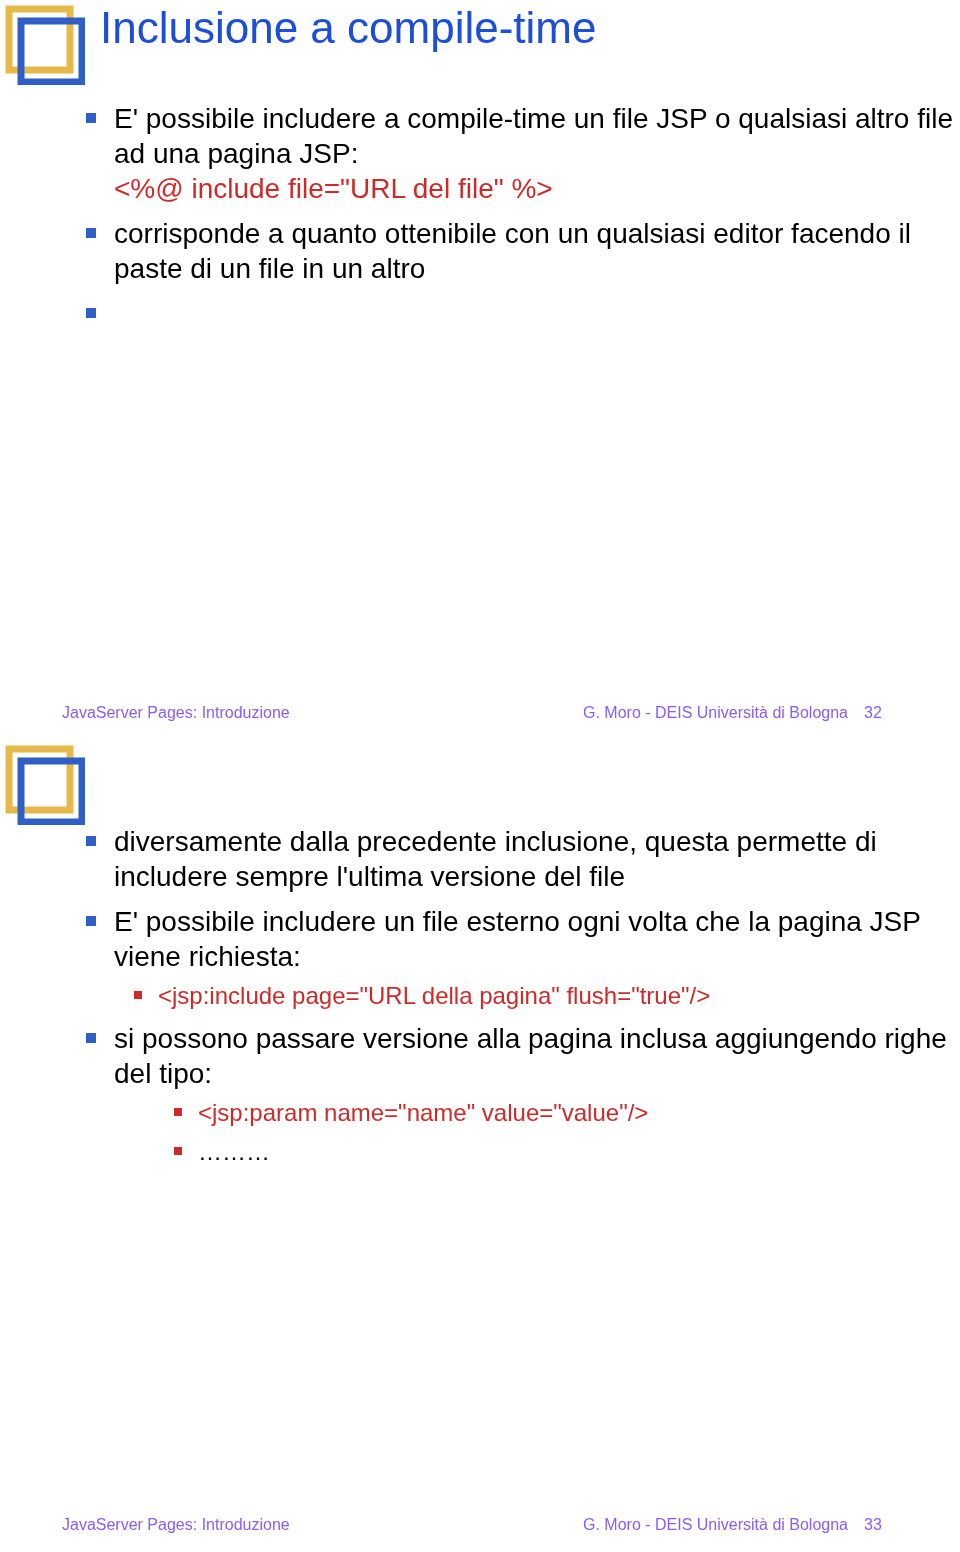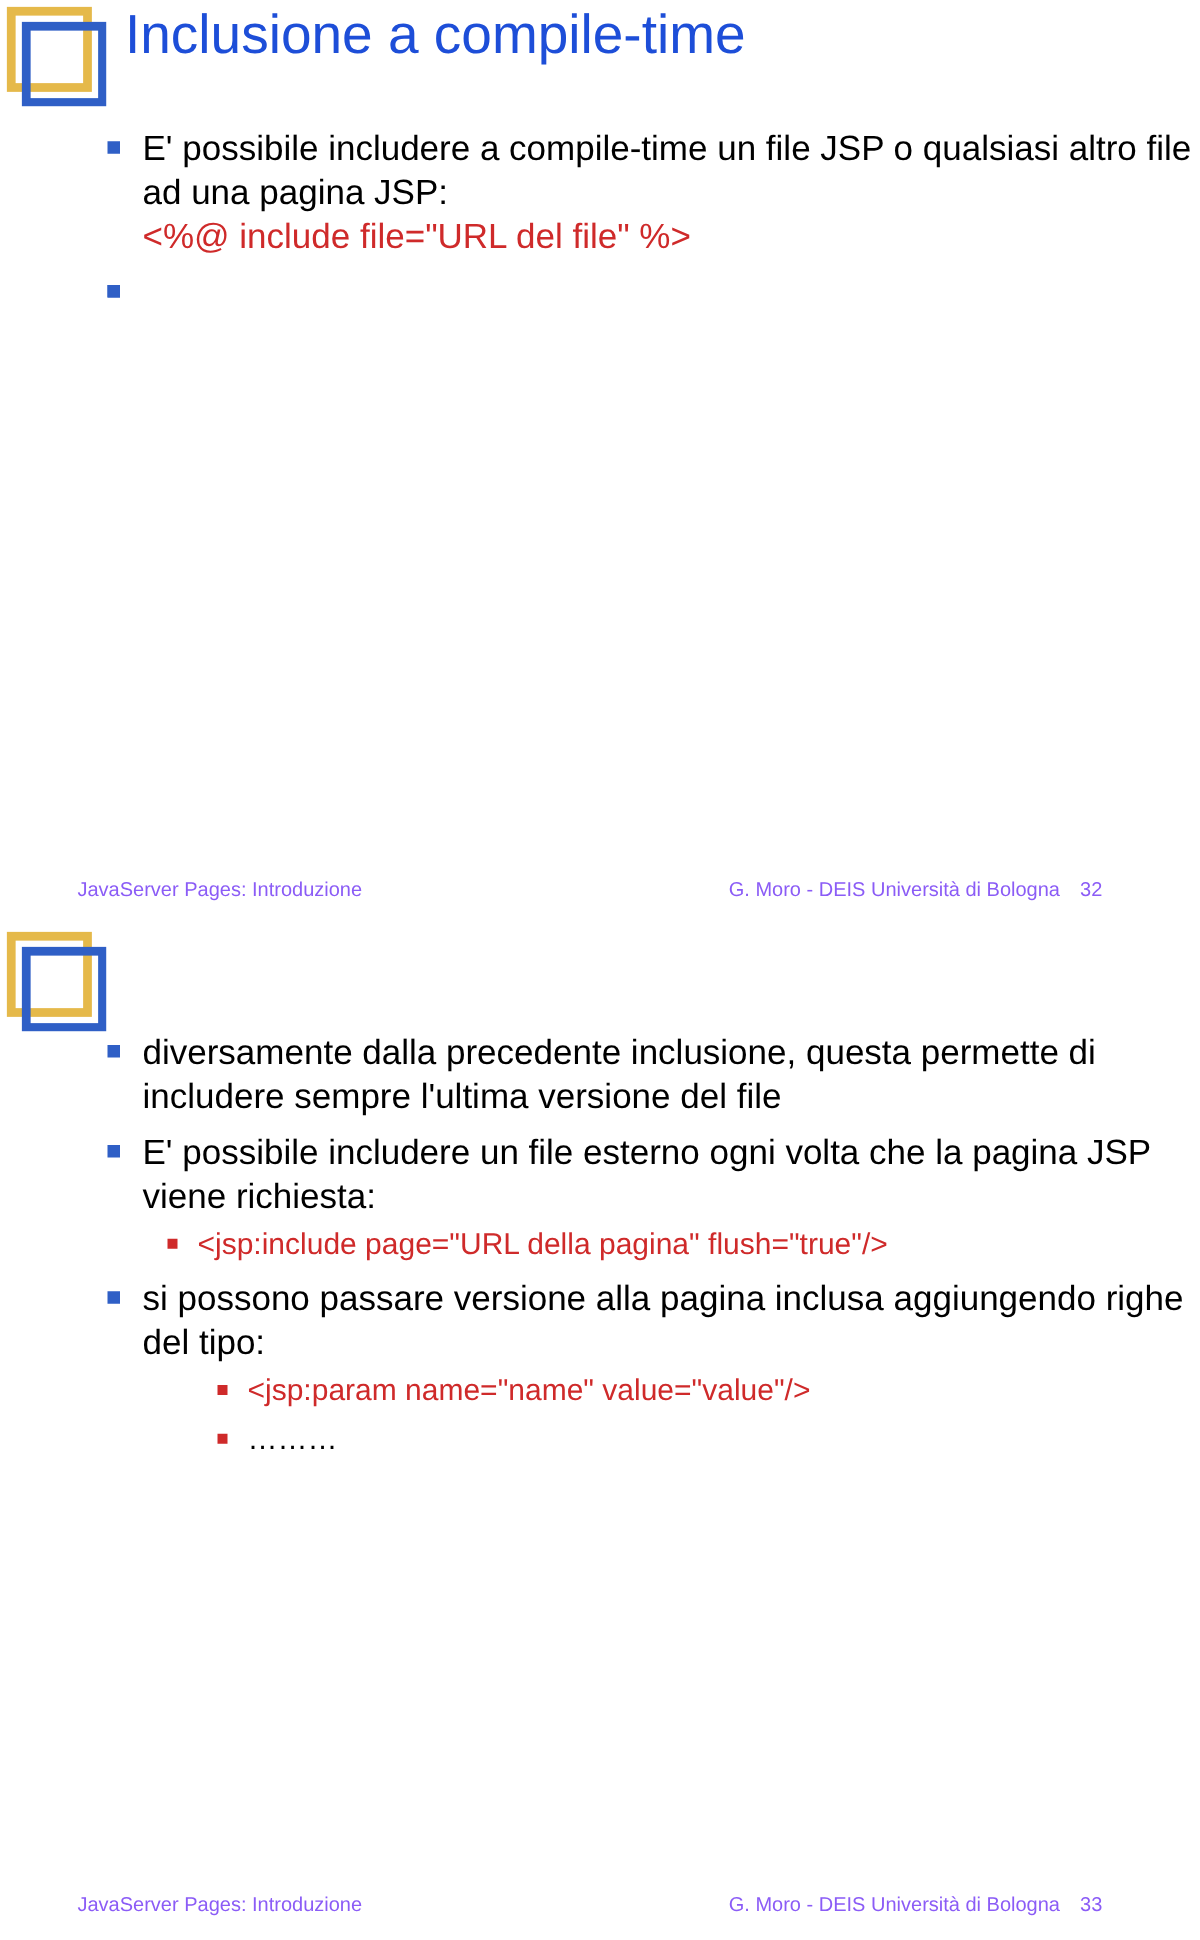--- a/index.html
+++ b/index.html
@@ -110,20 +110,21 @@
   <div class="title-wrap">Inclusione a compile-time</div>
 
   <ul class="body-ul s1-body">
     <li>
       <span class="bullet"></span>
       <span>E' possibile includere a compile-time un file JSP o qualsiasi altro file ad una pagina JSP:</span><br>
       <span class="red">&lt;%@ include file="URL del file" %&gt;</span>
     </li>
     <li>
       <span class="bullet"></span>
+      <span>corrisponde a quanto ottenibile con un qualsiasi editor facendo il paste di un file in un altro</span>
     </li>
     <li>
       <span class="bullet"></span>
     </li>
   </ul>
 
   <div class="footer">
     <span class="lf">JavaServer Pages: Introduzione</span>
     <span class="mid">G. Moro - DEIS Università di Bologna</span>
     <span class="pg">32</span>

